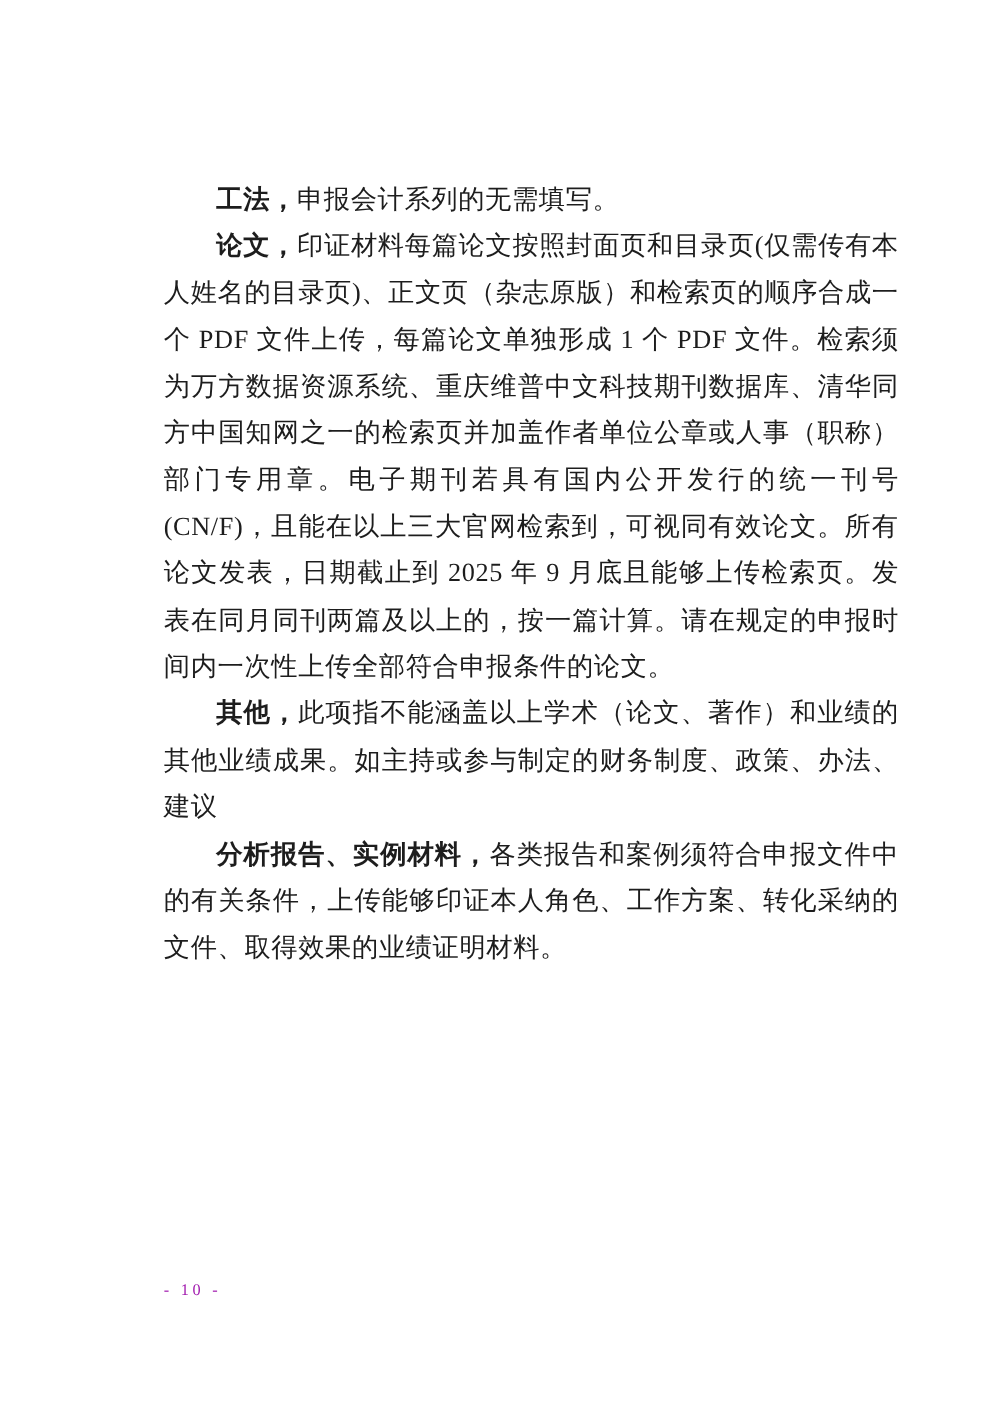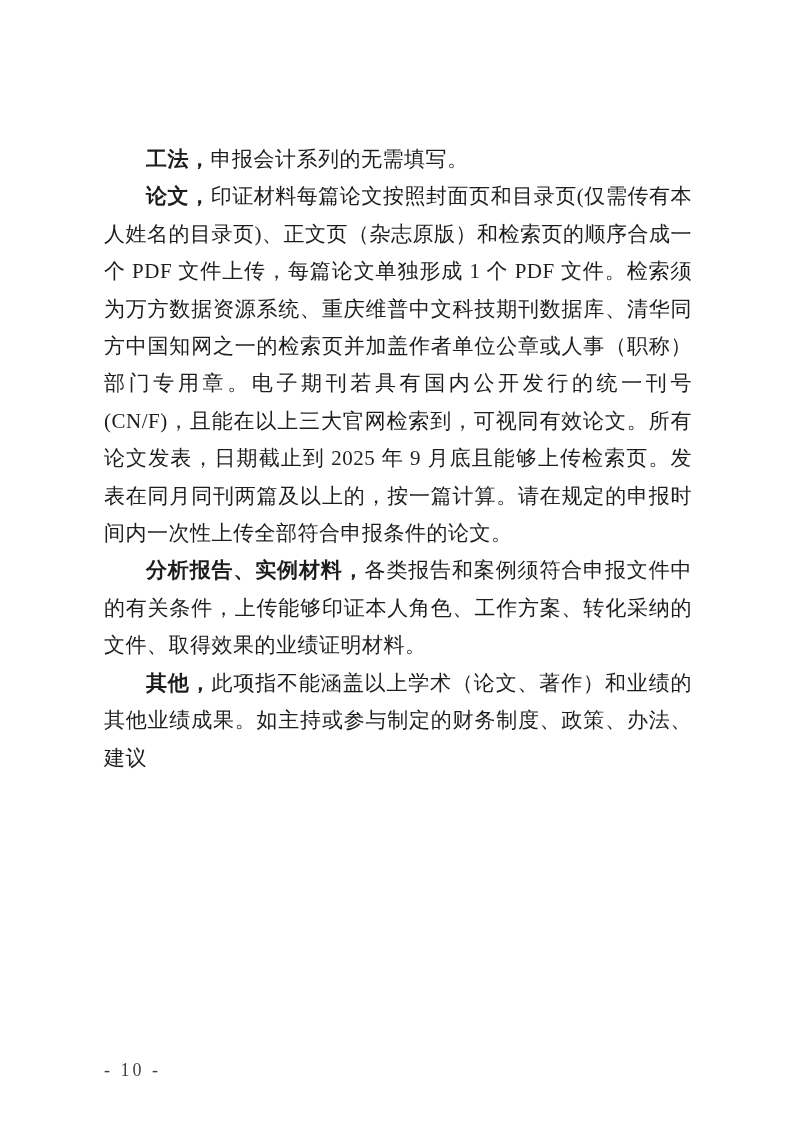--- a/index.html
+++ b/index.html
@@ -8,20 +8,21 @@
     background: #ffffff;
   }
   .page {
     position: relative;
     width: 733px;
     height: 1122px;
     background: #ffffff;
     overflow: hidden;
     font-family: "Liberation Serif", "DejaVu Serif", serif;
     color: #1d1d1d;
+    margin-left: 27px;
   }
   .text-block {
     position: absolute;
     left: 104px;
     top: 141px;
     width: 588px;
     font-size: 21px;
     line-height: 37.4px;
     text-align: justify;
     text-justify: inter-ideograph;
@@ -31,30 +32,30 @@
     margin: 0;
     padding: 0;
     text-indent: 2em;
   }
   .lead {
     font-weight: 700;
   }
   .page-footer {
     position: absolute;
     left: 104px;
-    top: 1060px;
-    font-size: 18px;
+    top: 1024px;
+    font-size: 13px;
     letter-spacing: 3px;
-    color: #404040;
+    color: #a21caf;
   }
 </style>
 </head>
 <body>
 
 <div class="page">
   <div class="text-block">
     <p><span class="lead">工法，</span><span>申报会计系列的无需填写。</span></p>
     <p><span class="lead">论文，</span><span>印证材料每篇论文按照封面页和目录页(仅需传有本人姓名的目录页)、正文页（杂志原版）和检索页的顺序合成一个 PDF 文件上传，每篇论文单独形成 1 个 PDF 文件。检索须为万方数据资源系统、重庆维普中文科技期刊数据库、清华同方中国知网之一的检索页并加盖作者单位公章或人事（职称）部门专用章。电子期刊若具有国内公开发行的统一刊号(CN/F)，且能在以上三大官网检索到，可视同有效论文。所有论文发表，日期截止到 2025 年 9 月底且能够上传检索页。发表在同月同刊两篇及以上的，按一篇计算。请在规定的申报时间内一次性上传全部符合申报条件的论文。</span></p>
+    <p><span class="lead">其他，</span><span>此项指不能涵盖以上学术（论文、著作）和业绩的其他业绩成果。如主持或参与制定的财务制度、政策、办法、建议</span></p>
     <p><span class="lead">分析报告、实例材料，</span><span>各类报告和案例须符合申报文件中的有关条件，上传能够印证本人角色、工作方案、转化采纳的文件、取得效果的业绩证明材料。</span></p>
-    <p><span class="lead">其他，</span><span>此项指不能涵盖以上学术（论文、著作）和业绩的其他业绩成果。如主持或参与制定的财务制度、政策、办法、建议</span></p>
   </div>
   <div class="page-footer">- 10 -</div>
 </div>
 
 </body></html>

